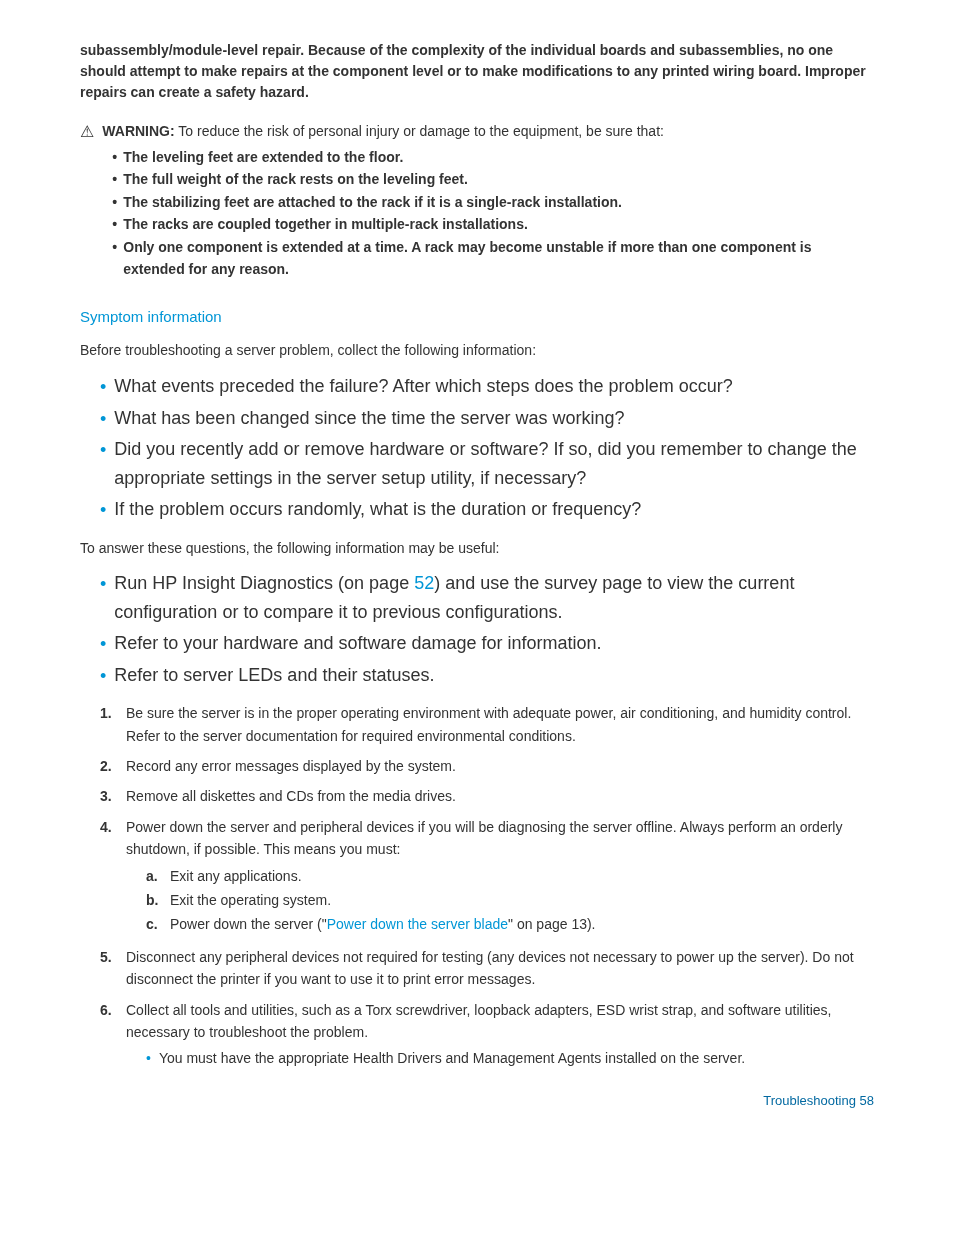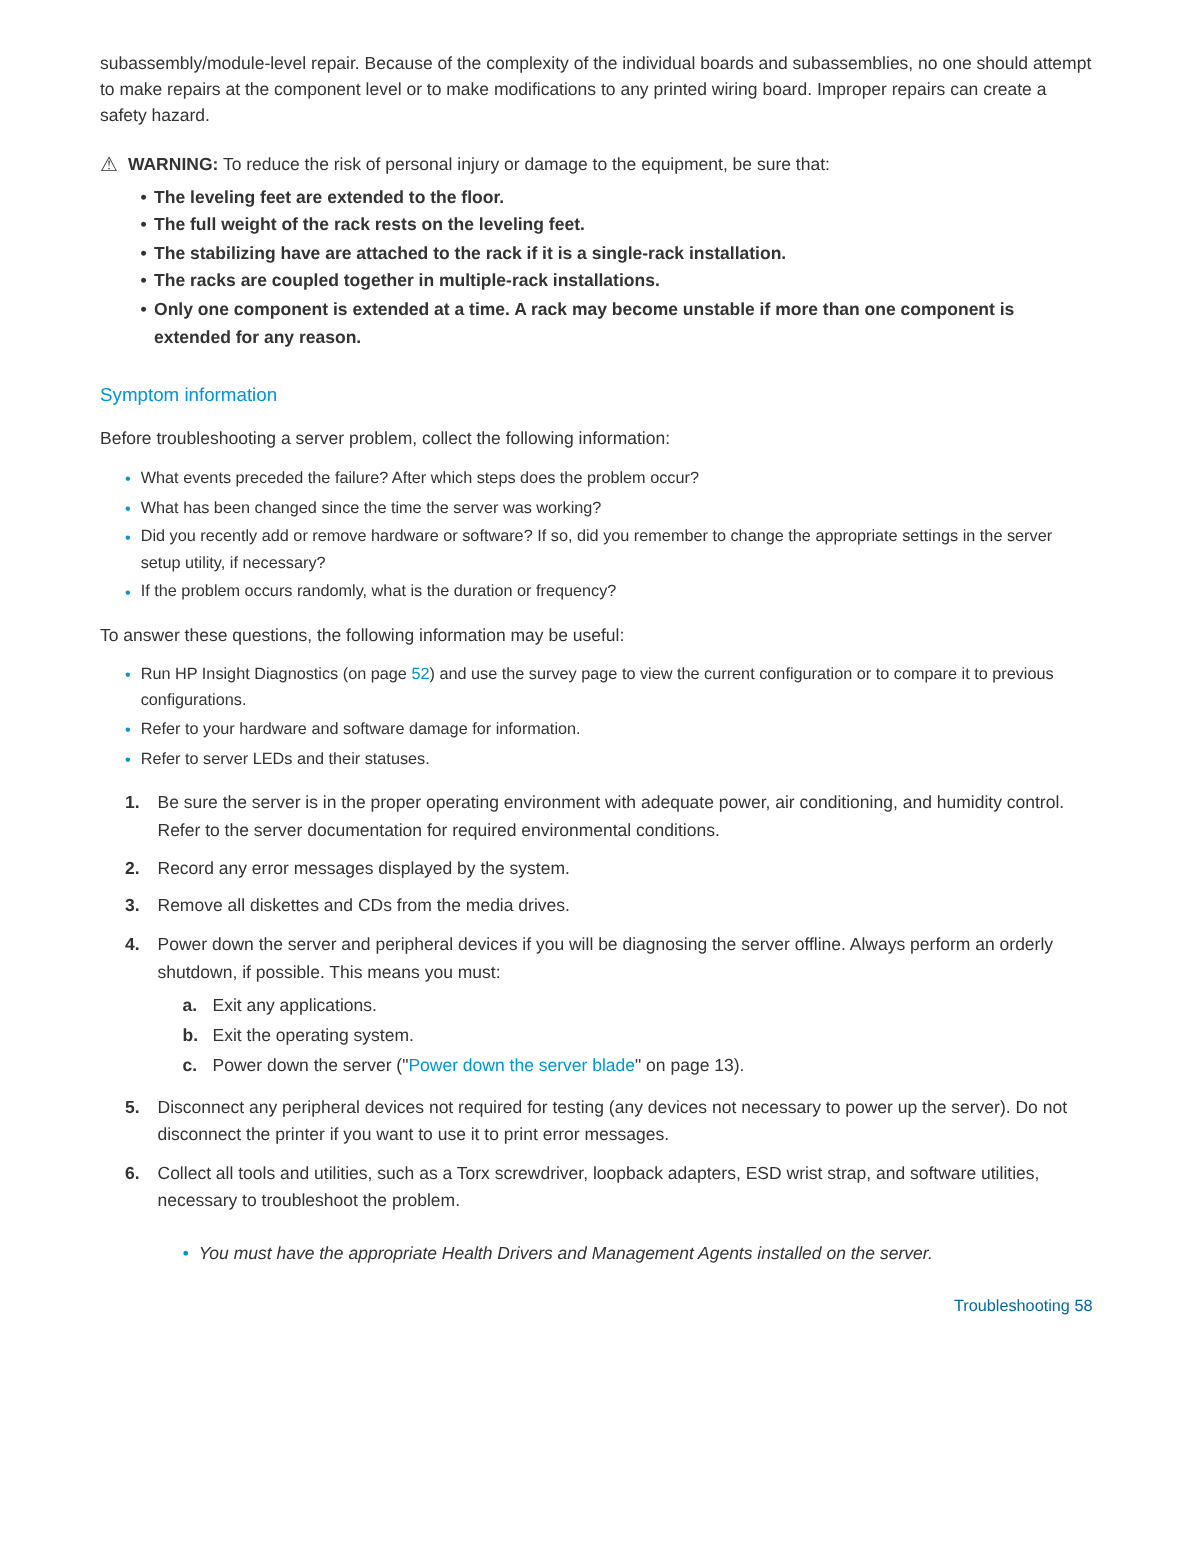--- a/index.html
+++ b/index.html
@@ -16,21 +16,21 @@
       width: 954px;
       min-height: 1235px;
     }
 
     .page {
       padding: 40px 80px 60px 80px;
       position: relative;
     }
 
     .intro-bold {
-      font-weight: normal;
+      font-weight: bold;
       font-size: 14px;
       line-height: 1.5;
       margin-bottom: 18px;
     }
 
     .warning-box {
       display: flex;
       align-items: flex-start;
       margin-bottom: 18px;
       gap: 8px;
@@ -84,21 +84,21 @@
       margin-bottom: 10px;
     }
 
     .bullet-list {
       list-style: none;
       padding-left: 20px;
       margin-bottom: 12px;
     }
 
     .bullet-list li {
-      font-size: 13px;
+      font-size: 18px;
       line-height: 1.6;
       display: flex;
       align-items: flex-start;
       gap: 8px;
       margin-bottom: 2px;
       justify-content: center;
     }
 
     .bullet-list li::before {
       content: "•";
@@ -153,22 +153,21 @@
     .sub-list li > .alpha {
       font-weight: bold;
       color: #333;
       flex-shrink: 0;
       min-width: 16px;
     }
 
     .sub-bullet-list {
       list-style: none;
       padding-left: 20px;
-      margin-top: 20px;
-      font-style: italic;
+      margin-top: 4px;
     }
 
     .sub-bullet-list li {
       font-size: 14px;
       line-height: 1.6;
       display: flex;
       align-items: flex-start;
       gap: 8px;
     }
 
@@ -203,21 +202,21 @@
       <span class="warning-label">WARNING:</span>
       <span> To reduce the risk of personal injury or damage to the equipment, be sure that:</span>
       <ul class="warning-list">
         <li>
             <span>The leveling feet are extended to the floor.</span>
           </li>
         <li>
             <span>The full weight of the rack rests on the leveling feet.</span>
           </li>
         <li>
-            <span>The stabilizing have are attached to the rack if it is a single-rack installation.</span>
+            <span>The stabilizing feet are attached to the rack if it is a single-rack installation.</span>
           </li>
         <li>
             <span>The racks are coupled together in multiple-rack installations.</span>
           </li>
         <li>
             <span>Only one component is extended at a time. A rack may become unstable if more than one component is extended for any reason.</span>
           </li>
       </ul>
     </div>
   </div>

